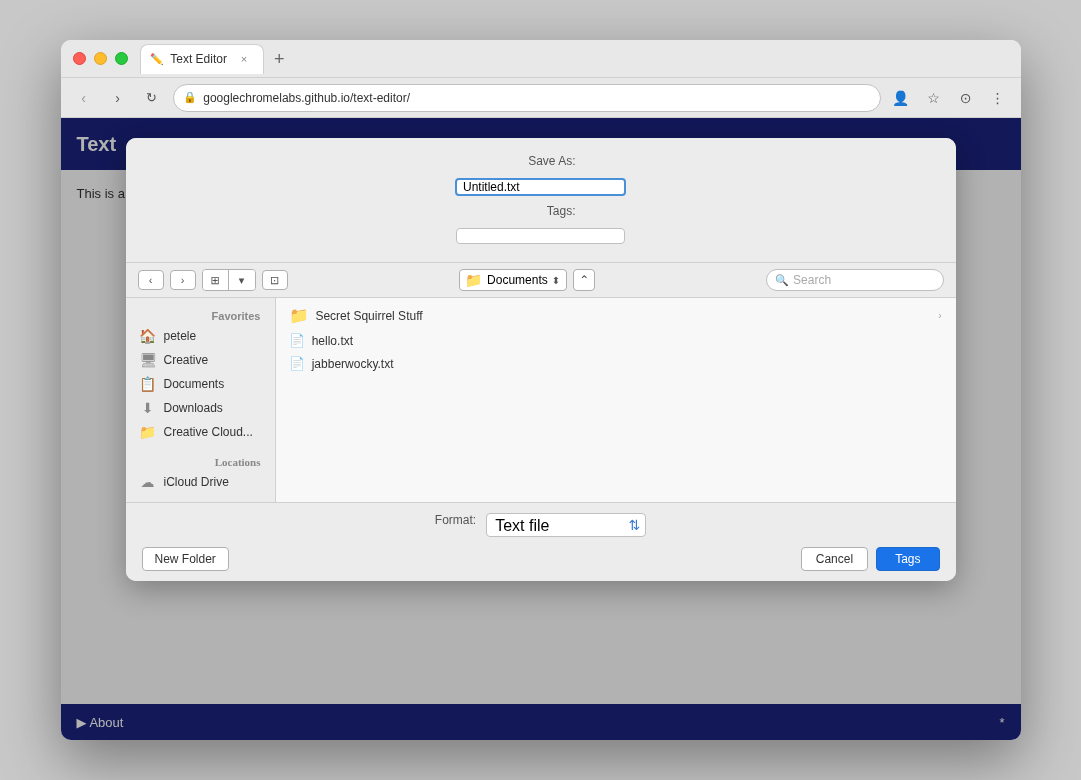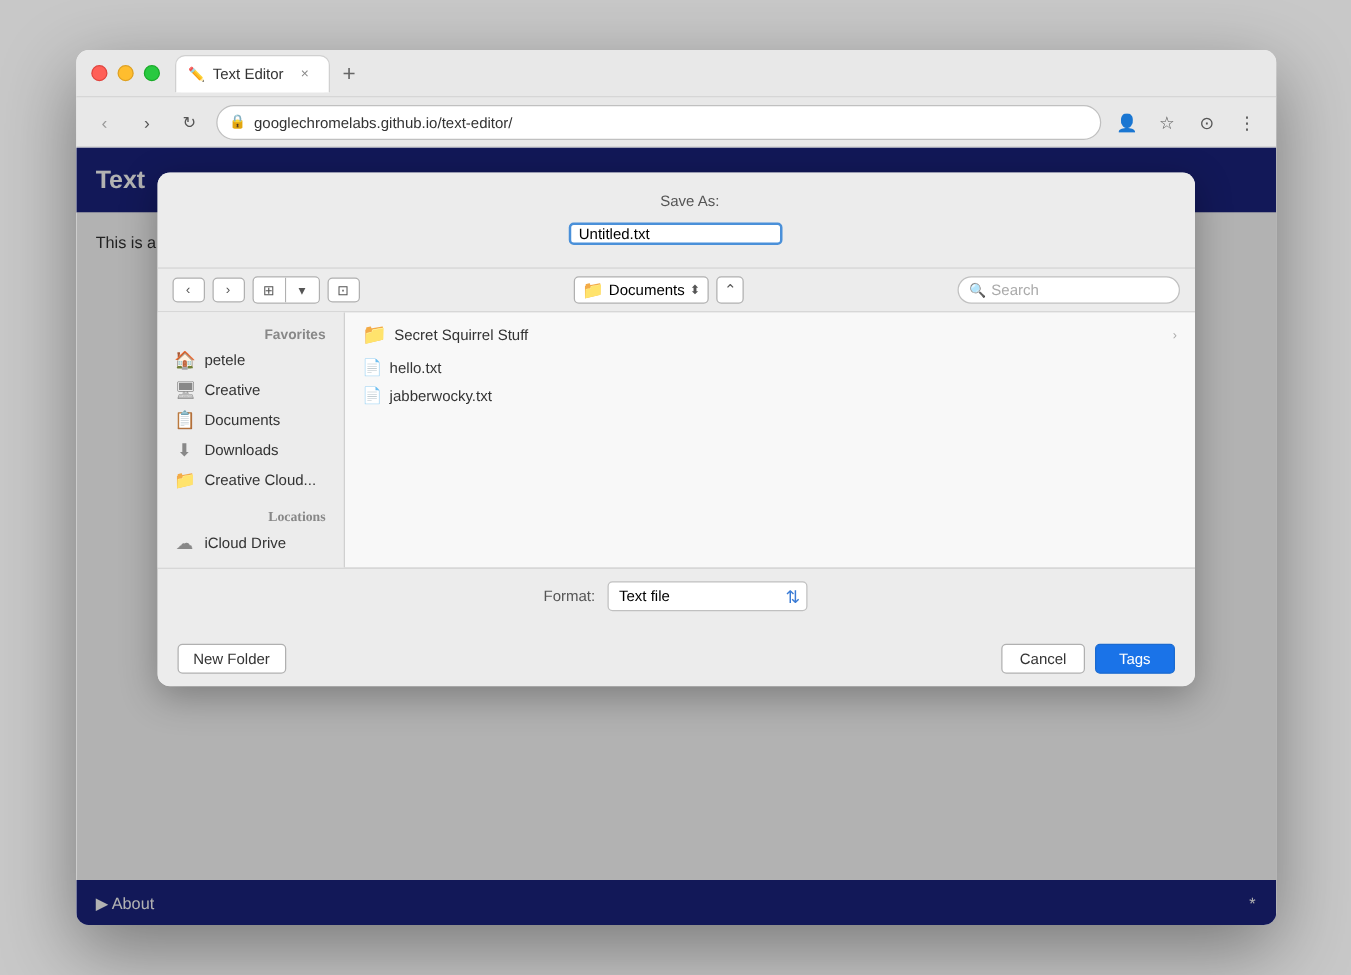--- a/index.html
+++ b/index.html
@@ -405,41 +405,41 @@
     .file-arrow { margin-left: auto; font-size: 10px; color: #aaa; }
 
     
     .dialog-footer {
       background: #ececec;
       border-top: 1px solid #d0d0d0;
       padding: 10px 16px;
     }
     .format-row {
       display: flex;
-      align-items: center;
+      align-items: flex-start;
       justify-content: center;
       gap: 10px;
-      margin-bottom: 26px;
+      margin-bottom: 10px;
     }
     .format-label {
       font-size: 12px;
       color: #555;
     }
     .format-select-wrapper {
       position: relative;
       display: inline-flex;
       align-items: center;
     }
     .format-select {
       appearance: none;
       background: white;
       border: 1px solid #c0c0c0;
       border-radius: 4px;
       padding: 2px 28px 2px 8px;
-      font-size: 12px;
+      font-size: 16px;
       height: 24px;
       min-width: 160px;
       cursor: pointer;
     }
     .format-select-arrows {
       position: absolute;
       right: 6px;
       font-size: 14px;
       color: #3a7bd5;
       pointer-events: none;
@@ -530,20 +530,24 @@
       <span>This is a n</span>
     </div>
 
     <div class="dialog-overlay">
       <div class="save-dialog">
 
         <div class="dialog-header">
           <div class="dialog-field">
             <span class="field-label">Save As:</span>
             <input class="save-as-input" type="text" value="Untitled.txt" style="">
+          </div>
+          <div class="dialog-field">
+            <span class="field-label">Tags:</span>
+            <input class="tags-input" type="text" style="">
           </div>
         </div>
 
         <div class="dialog-toolbar">
           <button class="toolbar-btn">‹</button>
           <button class="toolbar-btn">›</button>
           <div class="toolbar-btn-group">
             <button class="toolbar-btn">⊞</button>
             <button class="toolbar-btn">▾</button>
           </div>

